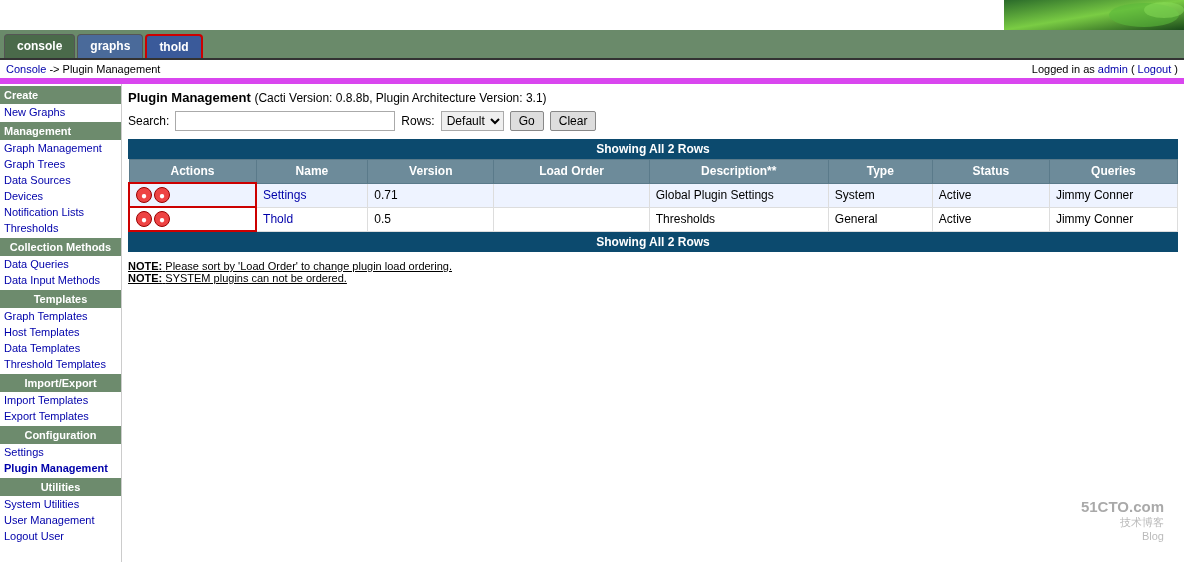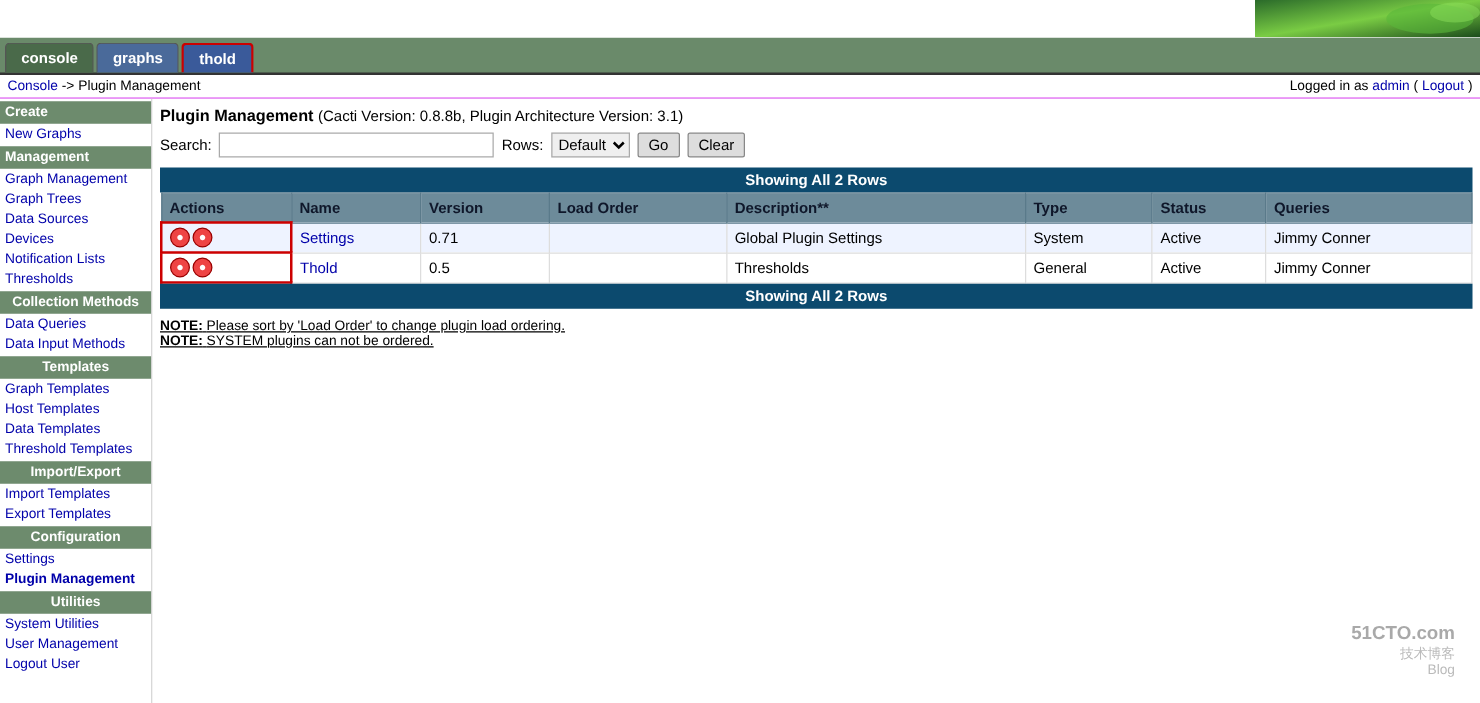--- a/index.html
+++ b/index.html
@@ -5,21 +5,21 @@
     * { margin: 0; padding: 0; box-sizing: border-box; }
     body { font-family: Arial, Helvetica, sans-serif; font-size: 12px; background: #fff; width: 1184px; }
 
     
     .top-nav { background: #6a8a6a; padding: 4px 0 0 4px; display: flex; gap: 2px; border-bottom: 2px solid #333; }
     .nav-tab { padding: 4px 12px; border-radius: 4px 4px 0 0; cursor: pointer; font-size: 12px; font-weight: bold; text-transform: lowercase; border: 1px solid #555; border-bottom: none; color: #fff; background: #5a7a5a; }
     .nav-tab.active { background: #3a5a9a; color: #fff; border-color: #3a5a9a; }
     .nav-tab:first-child { background: #4a6a4a; }
 
     
-    .breadcrumb { background: #fff; padding: 3px 6px; font-size: 11px; color: #000; border-bottom: 1px solid #d946ef; display: flex; justify-content: space-between; }
+    .breadcrumb { background: #fff; padding: 3px 6px; font-size: 11px; color: #000; border-bottom: 6px solid #d946ef; display: flex; justify-content: space-between; }
     .breadcrumb a { color: #00a; text-decoration: none; }
     .breadcrumb .login-info { font-size: 11px; }
     .breadcrumb .login-info a { color: #00a; }
 
     
     .main-layout { display: flex; height: calc(562px - 52px); }
 
     
     .sidebar { width: 122px; background: #fff; border-right: 1px solid #ccc; flex-shrink: 0; overflow-y: auto; padding-bottom: 10px; }
     .sidebar-section-header { background: #6d8b6d; color: #fff; font-weight: bold; font-size: 11px; padding: 3px 4px; margin-top: 2px; }
@@ -35,21 +35,21 @@
     
     .search-bar { display: flex; align-items: center; gap: 6px; margin-bottom: 8px; }
     .search-bar label { font-size: 12px; }
     .search-bar input[type="text"] { width: 220px; border: 1px solid #aaa; padding: 2px 4px; font-size: 12px; }
     .search-bar select { font-size: 12px; border: 1px solid #aaa; padding: 1px; }
     .btn { padding: 2px 8px; font-size: 12px; border: 1px solid #888; background: #ddd; cursor: pointer; border-radius: 2px; }
 
     
     .showing-rows { background: #0c4a6e; color: #fff; text-align: center; padding: 3px; font-size: 12px; font-weight: bold; }
     table.plugin-table { width: 100%; border-collapse: collapse; }
-    table.plugin-table th { background: #6d8b9a; color: #0f172a; text-align: left; padding: 4px 6px; font-size: 12px; border: 1px solid #5a7a8a; }
+    table.plugin-table th { background: #6d8b9a; color: #ffffff; text-align: center; padding: 4px 24px; font-size: 12px; border: 1px solid #5a7a8a; }
     table.plugin-table td { padding: 3px 6px; font-size: 12px; border: 1px solid #ddd; vertical-align: middle; }
     table.plugin-table tr.row-odd { background: #eef3ff; }
     table.plugin-table tr.row-even { background: #fff; }
     table.plugin-table td a { color: #00a; text-decoration: none; }
 
     
     .action-icons { display: flex; gap: 2px; }
     .action-icon { width: 16px; height: 16px; border-radius: 50%; display: inline-flex; align-items: center; justify-content: center; font-size: 10px; font-weight: bold; cursor: pointer; border: 1px solid #a00; background: #e44; color: #fff; }
     .action-icon.enable { background: #e44; border-color: #900; }
     .action-icon.disable { background: #e44; border-color: #900; }

